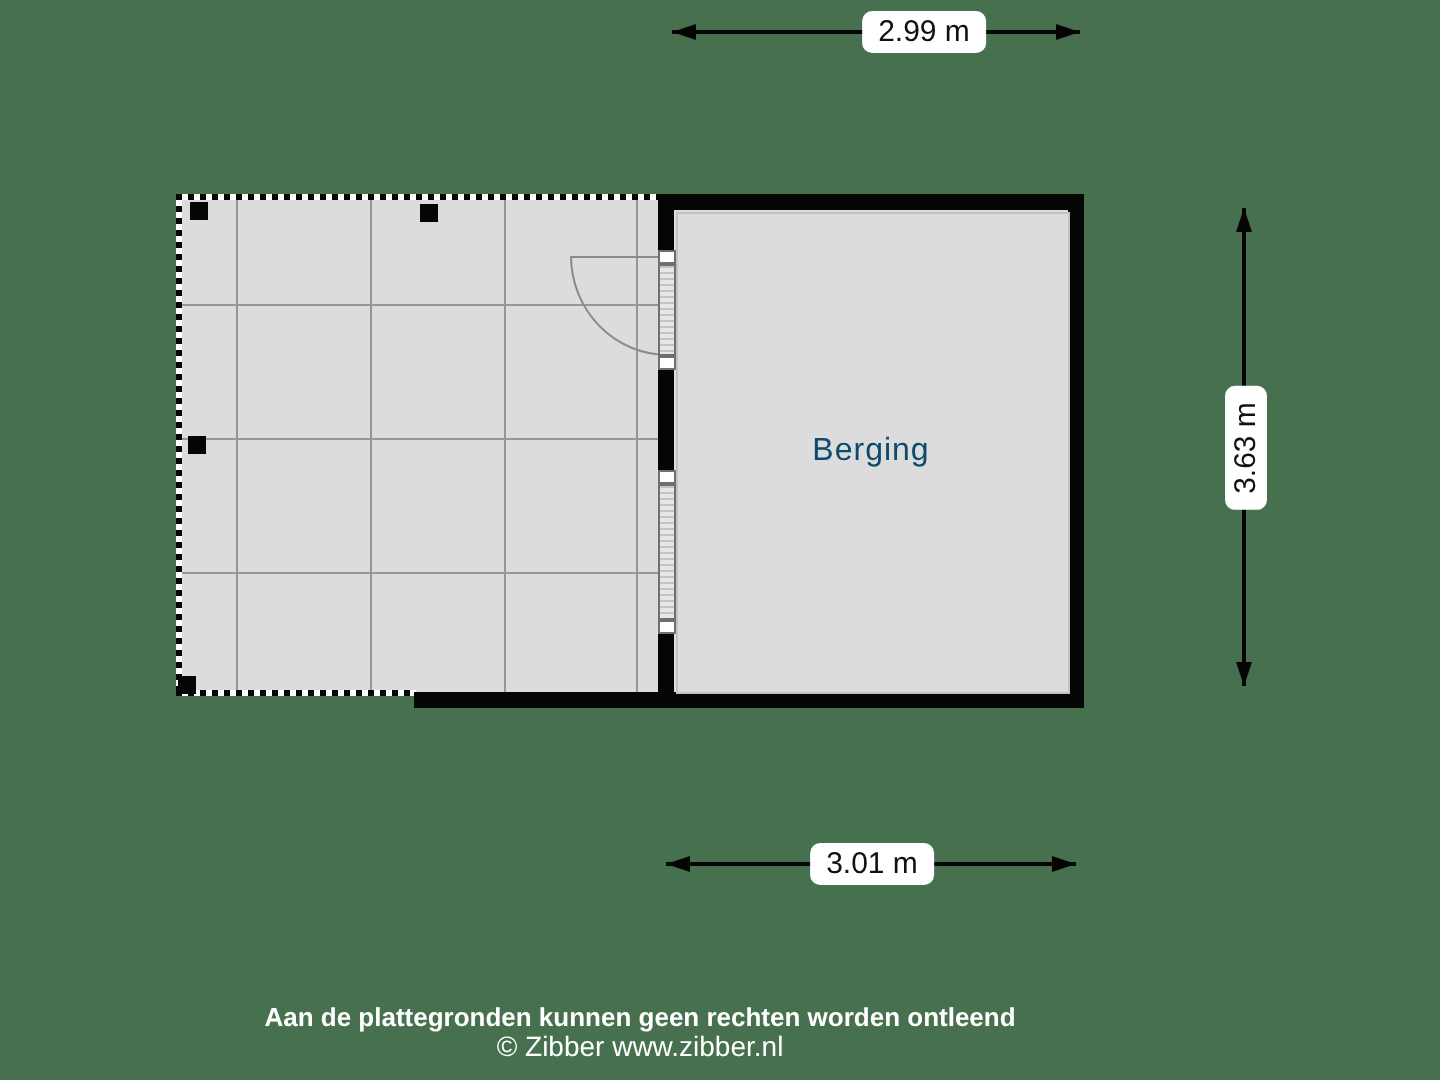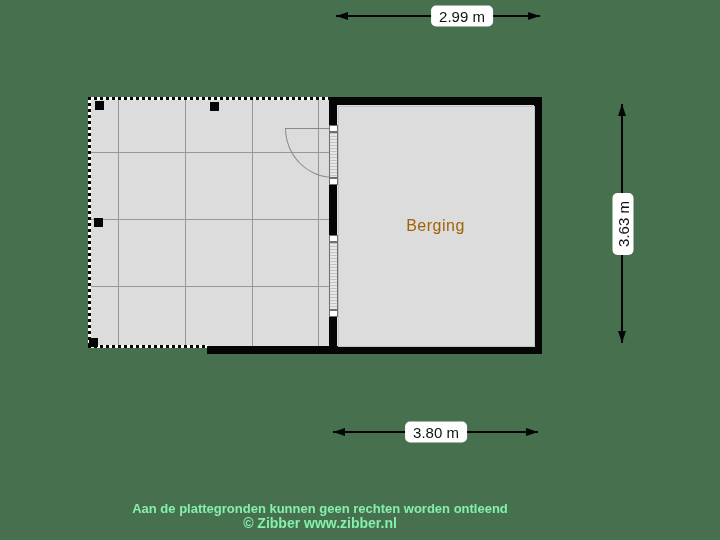--- a/index.html
+++ b/index.html
@@ -19,21 +19,21 @@
   .post{width:9px;height:9px;background:#050505;}
 
   
   .room{
     left:329px;top:97px;width:197px;height:241px;
     border:8px solid #050505;background:#DCDCDC;
     display:flex;align-items:center;justify-content:center;
   }
   .room-inner-edge{left:338px;top:106px;width:195px;height:239px;border:1px solid #c3c3c3;pointer-events:none;}
   .room-label{
-    font-size:16px;color:#a16207;letter-spacing:0.5px;
+    font-size:16px;color:#0c4a6e;letter-spacing:0.5px;
   }
   .bottom-wall{left:207px;top:346px;width:132px;height:8px;background:#050505;}
 
   
   .cap{width:7px;height:5px;background:#ffffff;border:1px solid #6f6f6f;}
   .pane{
     width:7px;border:1px solid #6f6f6f;
     background:repeating-linear-gradient(180deg,#c4c4c4 0 1px,#e7e7e7 1px 3px);
   }
   .door-swing{
@@ -55,23 +55,23 @@
   .ah-up{border-left:4px solid transparent;border-right:4px solid transparent;border-bottom:12px solid #050505;}
   .ah-down{border-left:4px solid transparent;border-right:4px solid transparent;border-top:12px solid #050505;}
   .dim-label{
     background:#ffffff;color:#111111;border-radius:5px;
     font-size:15px;line-height:17px;padding:2px 8px;white-space:nowrap;
     transform:translate(-50%,-50%);
   }
   .dim-label.vertical{transform:translate(-50%,-50%) rotate(-90deg);}
 
   
-  .footer{left:20px;top:501px;width:600px;text-align:center;color:#86efac;}
+  .footer{left:20px;top:501px;width:600px;text-align:center;color:#ffffff;}
   .footer-line1{font-size:13px;font-weight:bold;line-height:15px;}
-  .footer-line2{font-size:14px;font-weight:bold;line-height:15px;}
+  .footer-line2{font-size:14px;font-weight:normal;line-height:15px;}
 </style>
 </head>
 <body>
 
 <div class="abs" style="left:0;top:0;width:720px;height:540px;">
 
   <div class="abs terrace-floor"></div>
 
   <div class="abs grid-v" style="left:118px;top:99px;height:247px;"></div>
   <div class="abs grid-v" style="left:185px;top:99px;height:247px;"></div>
@@ -118,21 +118,21 @@
     <div class="abs dim-line-v" style="left:621px;top:104px;height:239px;"></div>
     <div class="abs ah ah-up" style="left:618px;top:104px;"></div>
     <div class="abs ah ah-down" style="left:618px;top:331px;"></div>
     <div class="abs dim-label vertical" style="left:623px;top:224px;">3.63 m</div>
   </div>
 
   <div>
     <div class="abs dim-line-h" style="left:333px;top:431px;width:205px;"></div>
     <div class="abs ah ah-left" style="left:333px;top:428px;"></div>
     <div class="abs ah ah-right" style="left:526px;top:428px;"></div>
-    <div class="abs dim-label" style="left:436px;top:432px;">3.80 m</div>
+    <div class="abs dim-label" style="left:436px;top:432px;">3.01 m</div>
   </div>
 
   <div class="abs footer">
     <div class="footer-line1">Aan de plattegronden kunnen geen rechten worden ontleend</div>
     <div class="footer-line2">© Zibber www.zibber.nl</div>
   </div>
 
 </div>
 
 </body></html>

